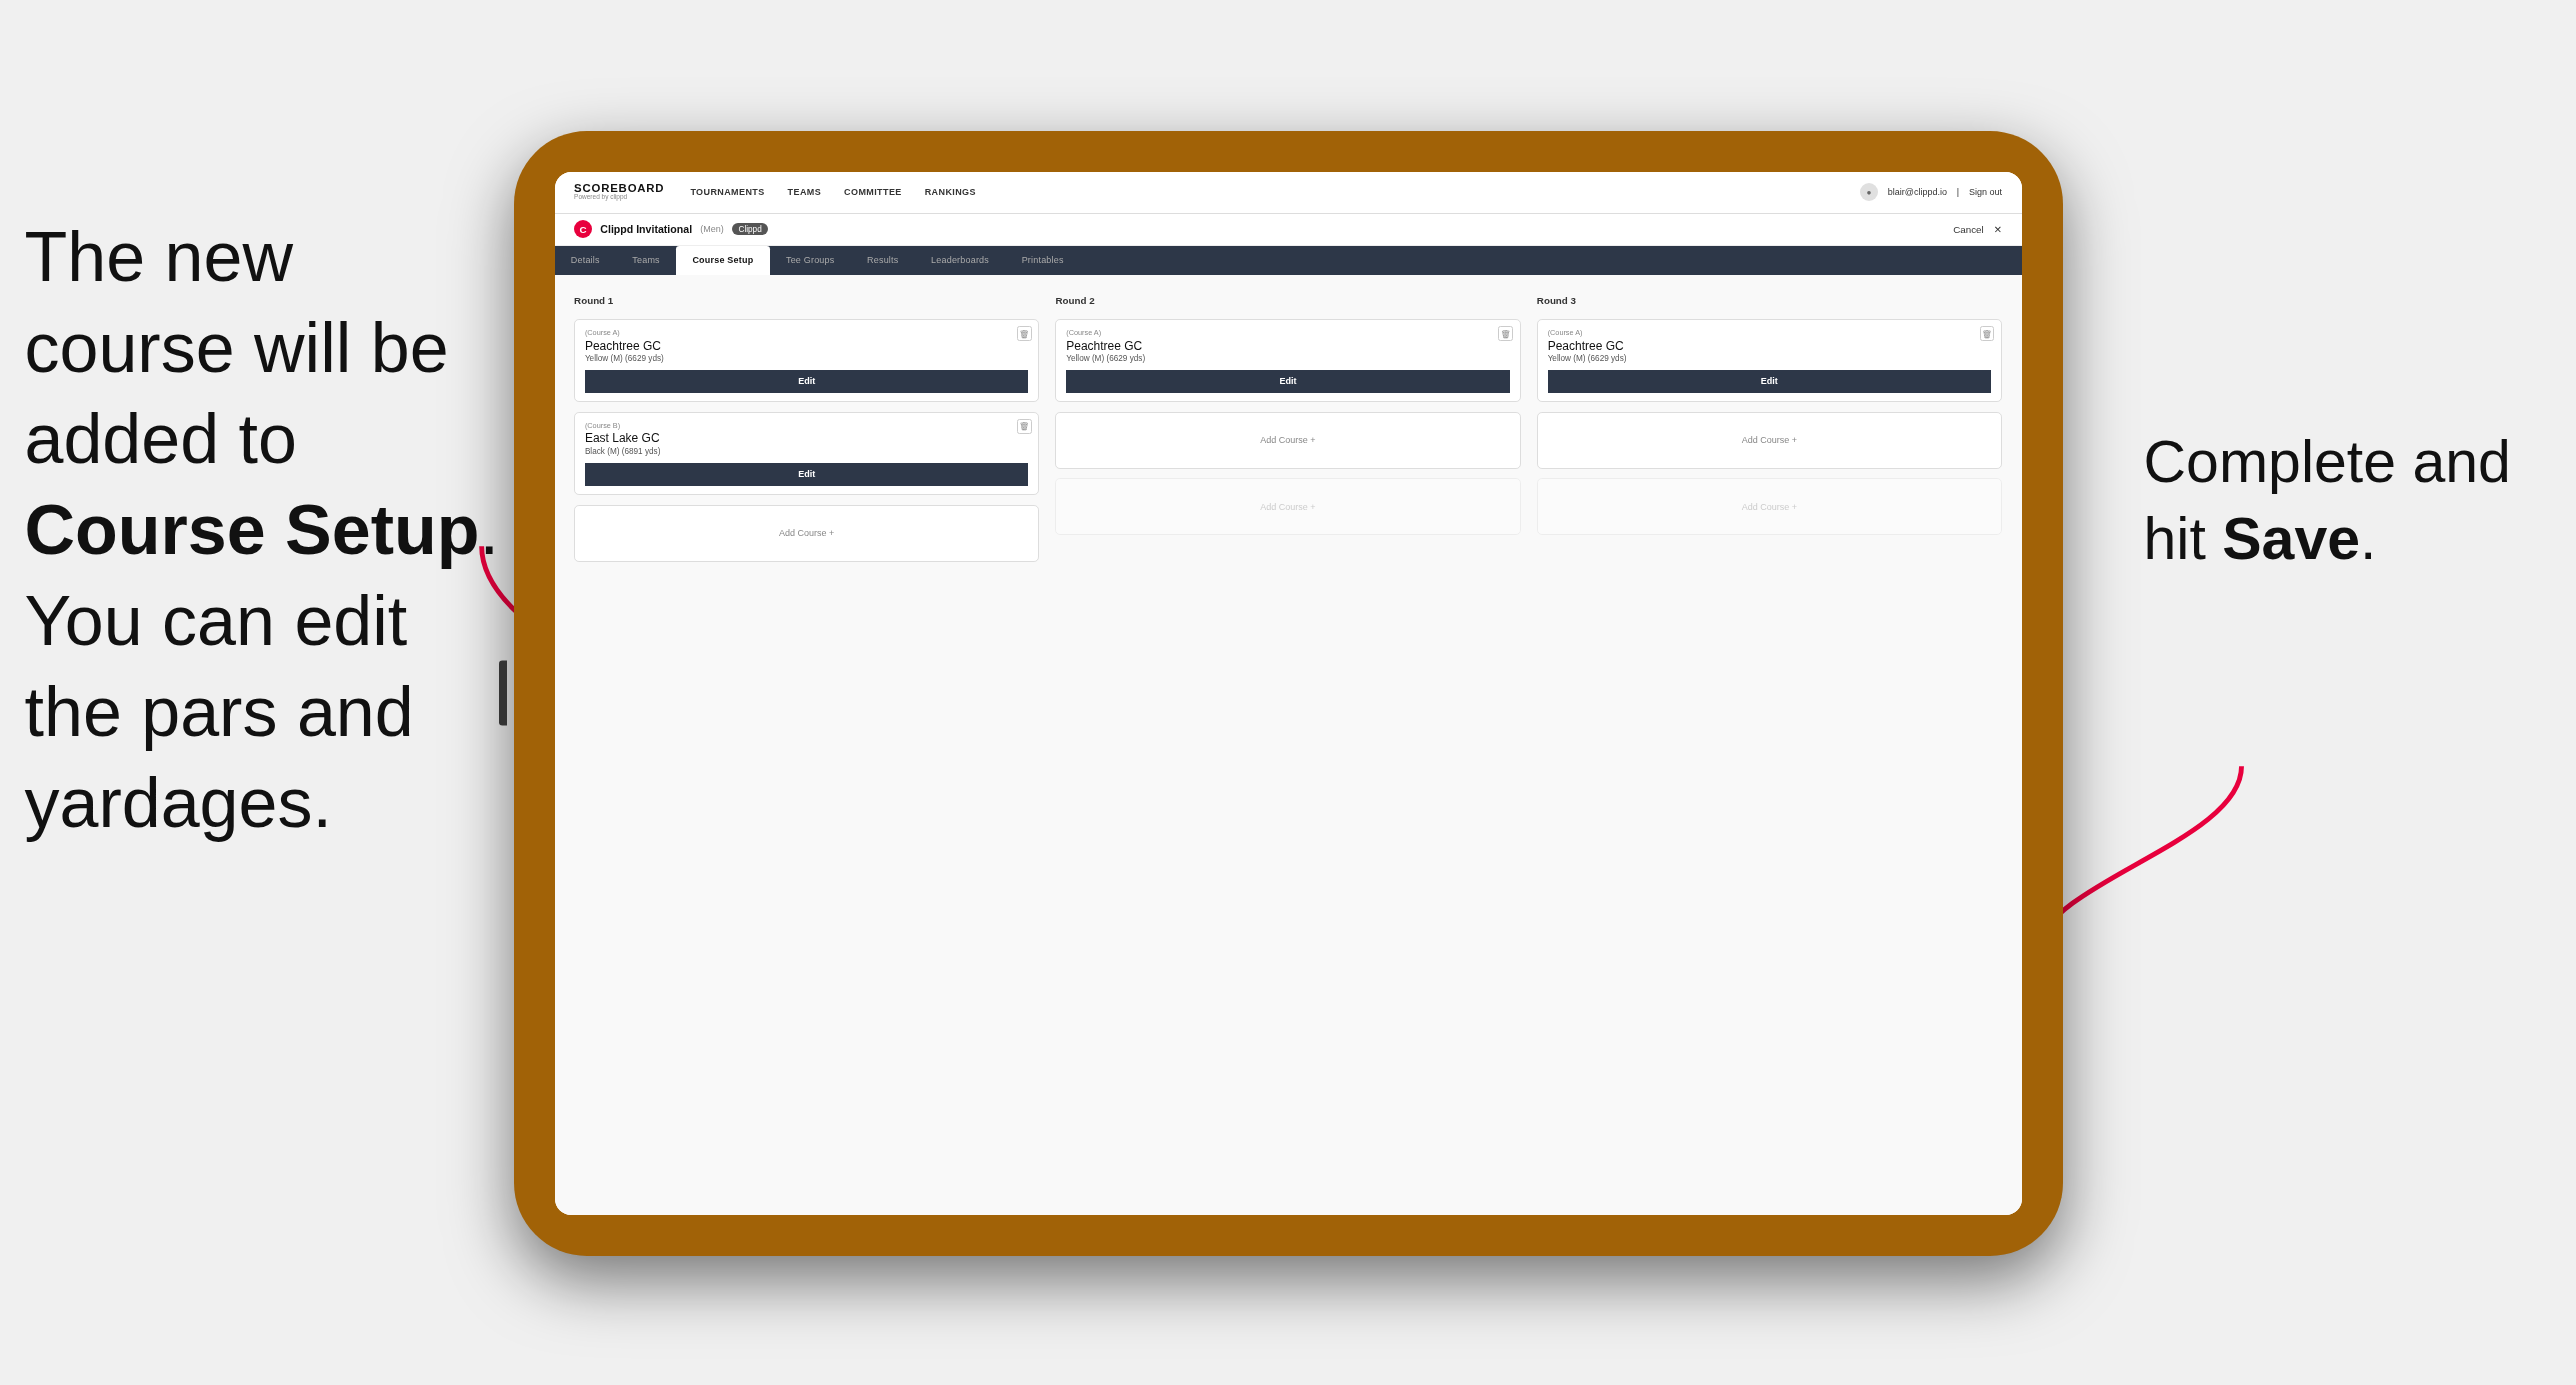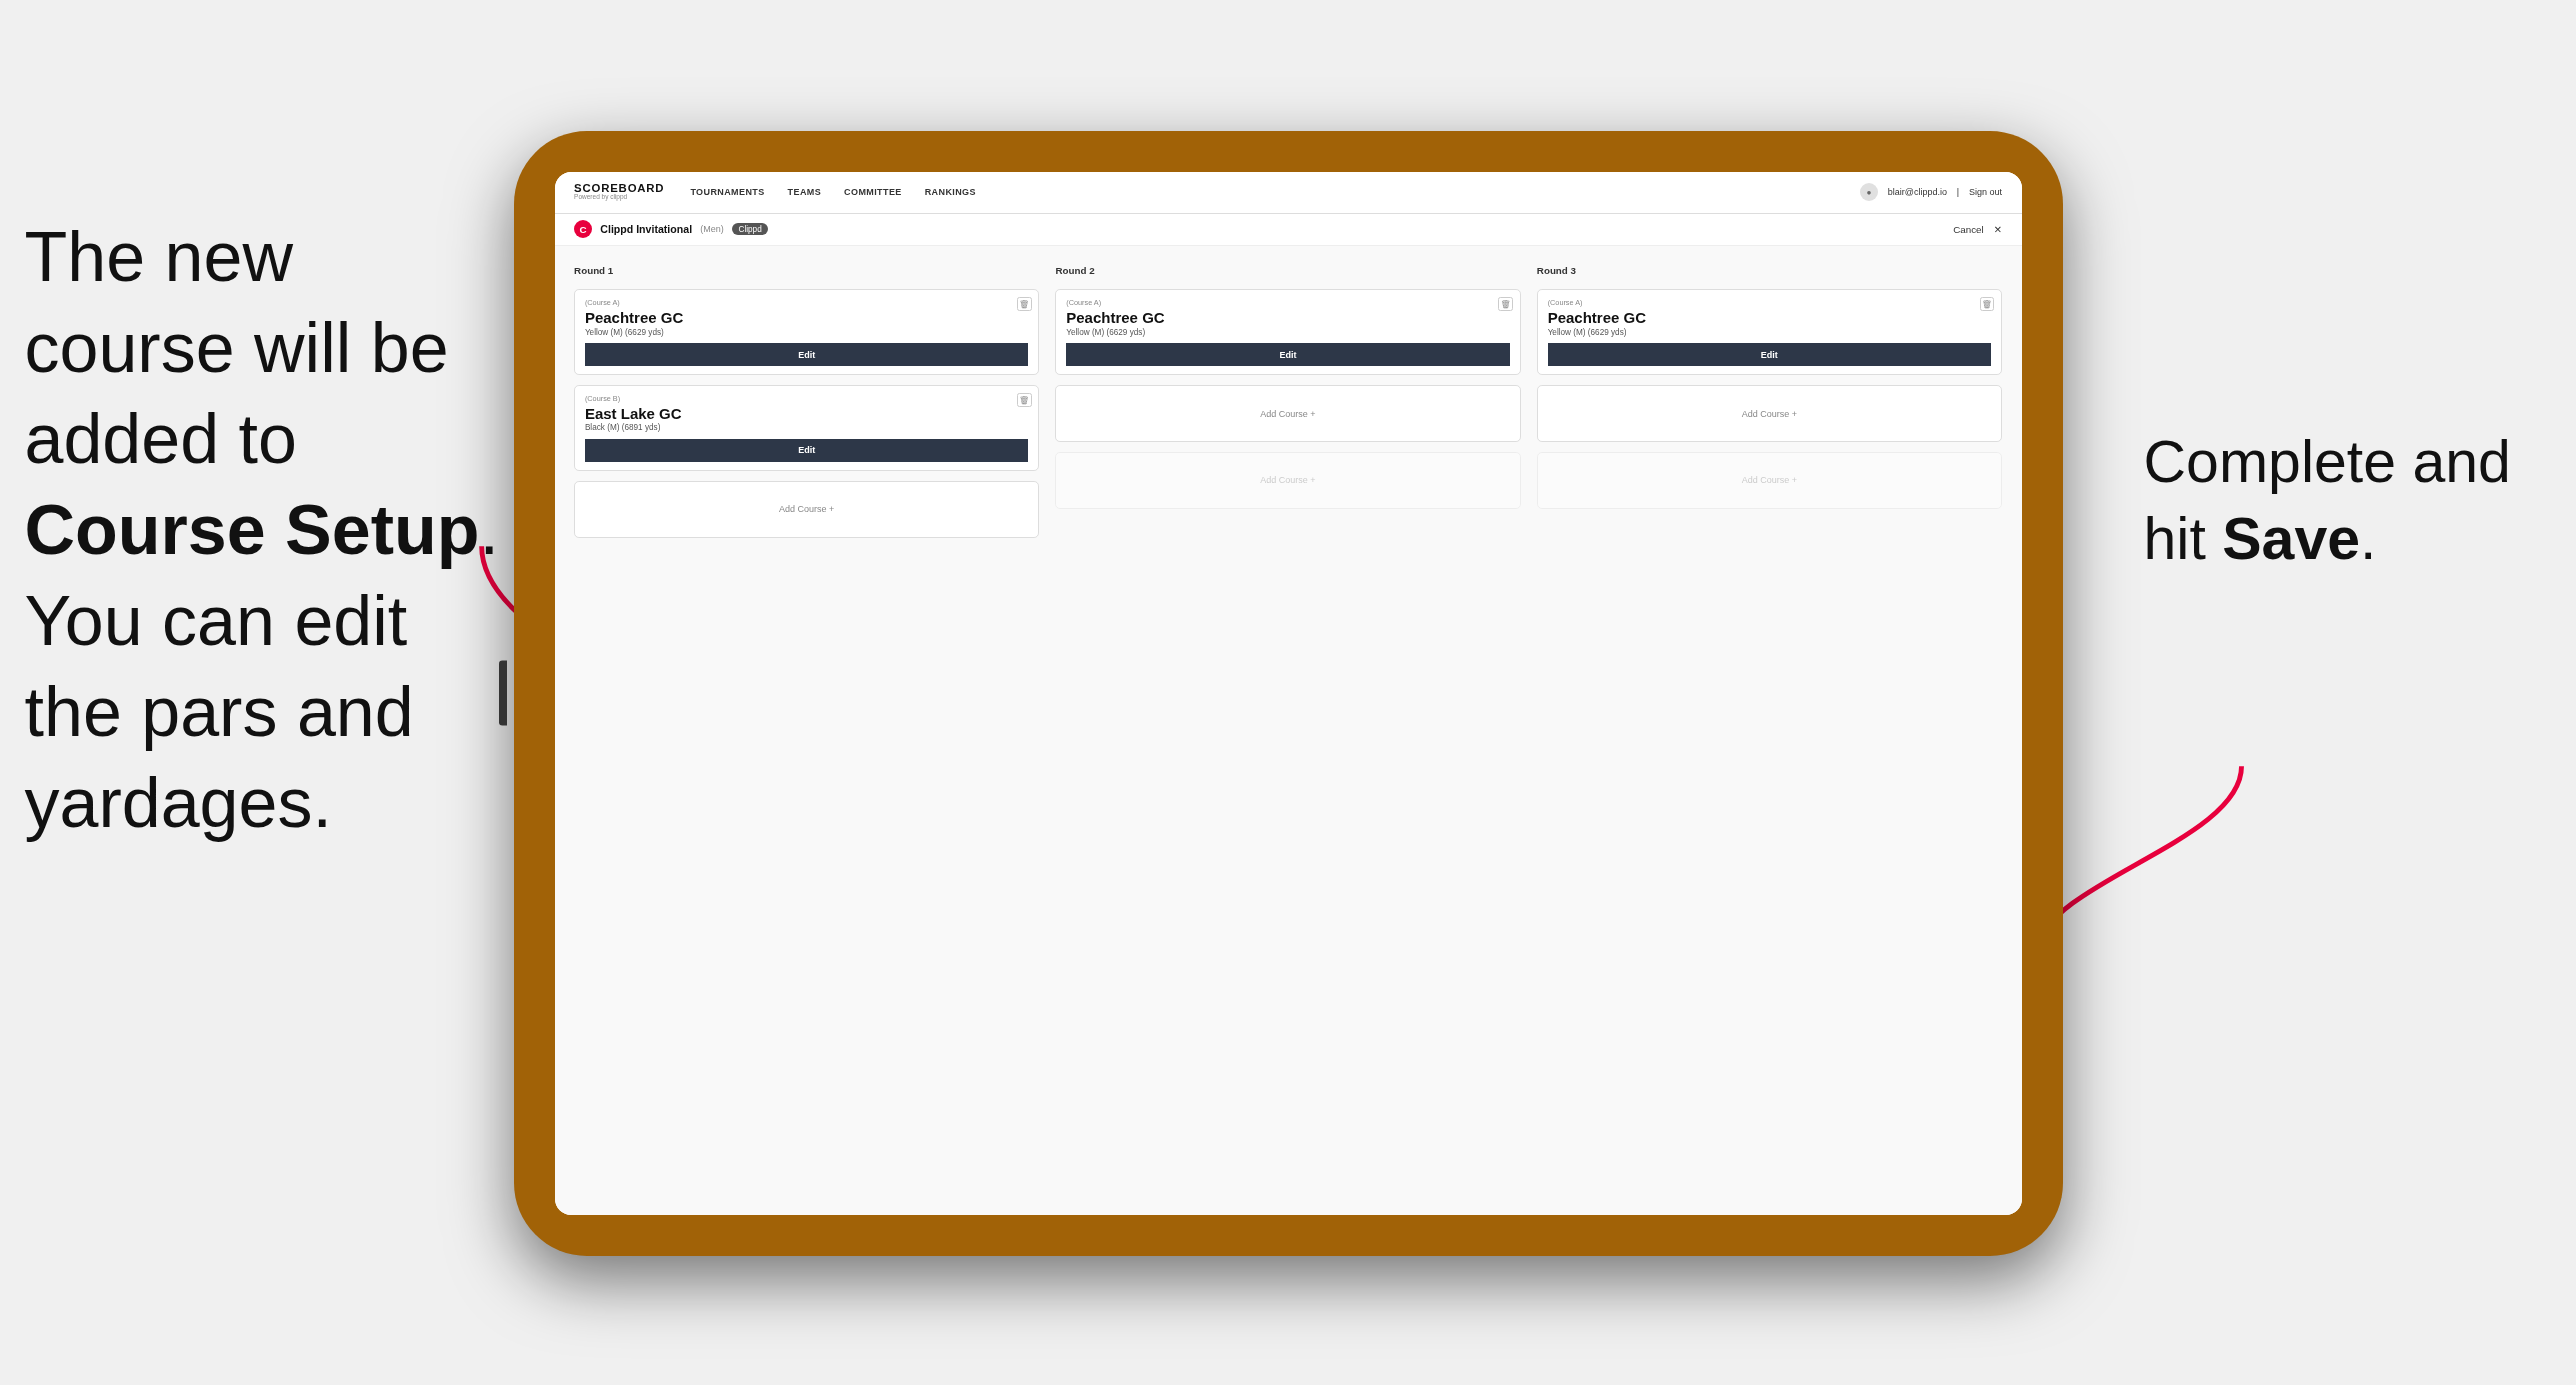--- a/index.html
+++ b/index.html
@@ -225,22 +225,22 @@
       position: relative;
     }
 
     .course-label {
       font-size: 7.3px;
       color: #888;
       margin-bottom: 1.6px;
     }
 
     .course-name {
-      font-size: 15px;
-      font-weight: 700;
+      font-size: 12px;
+      font-weight: 400;
       color: #111;
       margin-bottom: 1.6px;
     }
 
     .course-details {
       font-size: 8.2px;
       color: #555;
       margin-bottom: 6.5px;
     }
 
@@ -384,20 +384,29 @@
         <span class="tournament-name">Clippd Invitational</span>
         <span class="tournament-type">(Men)</span>
         <span class="hosting-badge">Clippd</span>
       </div>
       <div class="cancel-btn">
         <span>Cancel</span>
         <span>✕</span>
       </div>
     </div>
 
+    <div class="tab-bar">
+      <div class="tab-item">Details</div>
+      <div class="tab-item">Teams</div>
+      <div class="tab-item active">Course Setup</div>
+      <div class="tab-item">Tee Groups</div>
+      <div class="tab-item">Results</div>
+      <div class="tab-item">Leaderboards</div>
+      <div class="tab-item">Printables</div>
+    </div>
 
     <div class="main-content">
       <div class="rounds-grid">
 
         <div class="round-column">
           <div class="round-title">Round 1</div>
 
           <div class="course-card">
             <button class="card-delete-btn">🗑</button>
             <div class="course-label">(Course A)</div>

